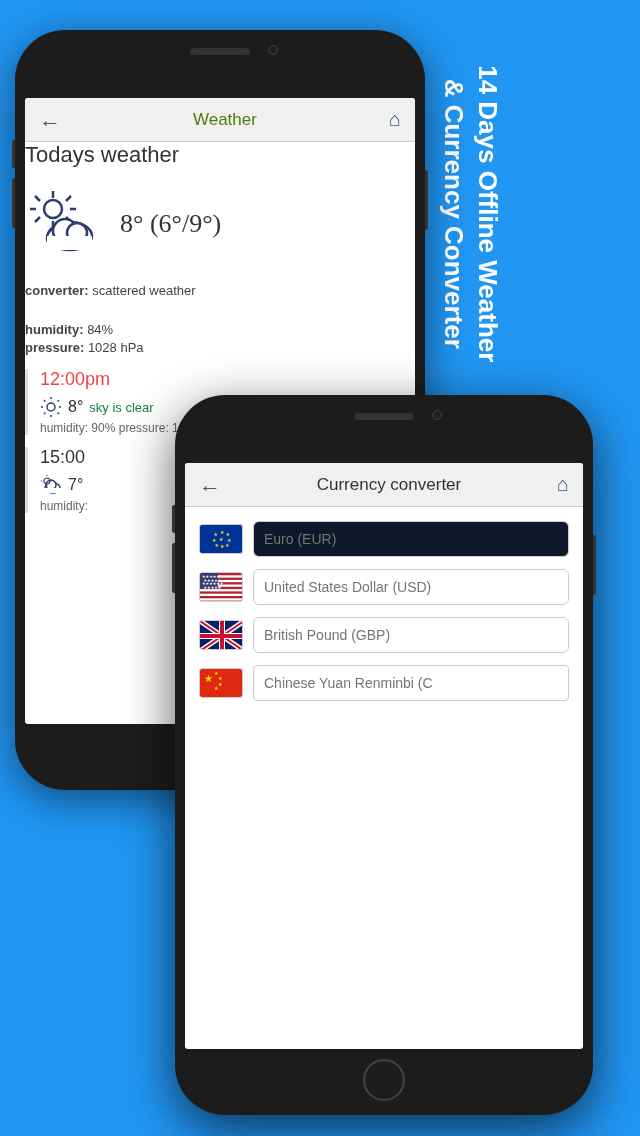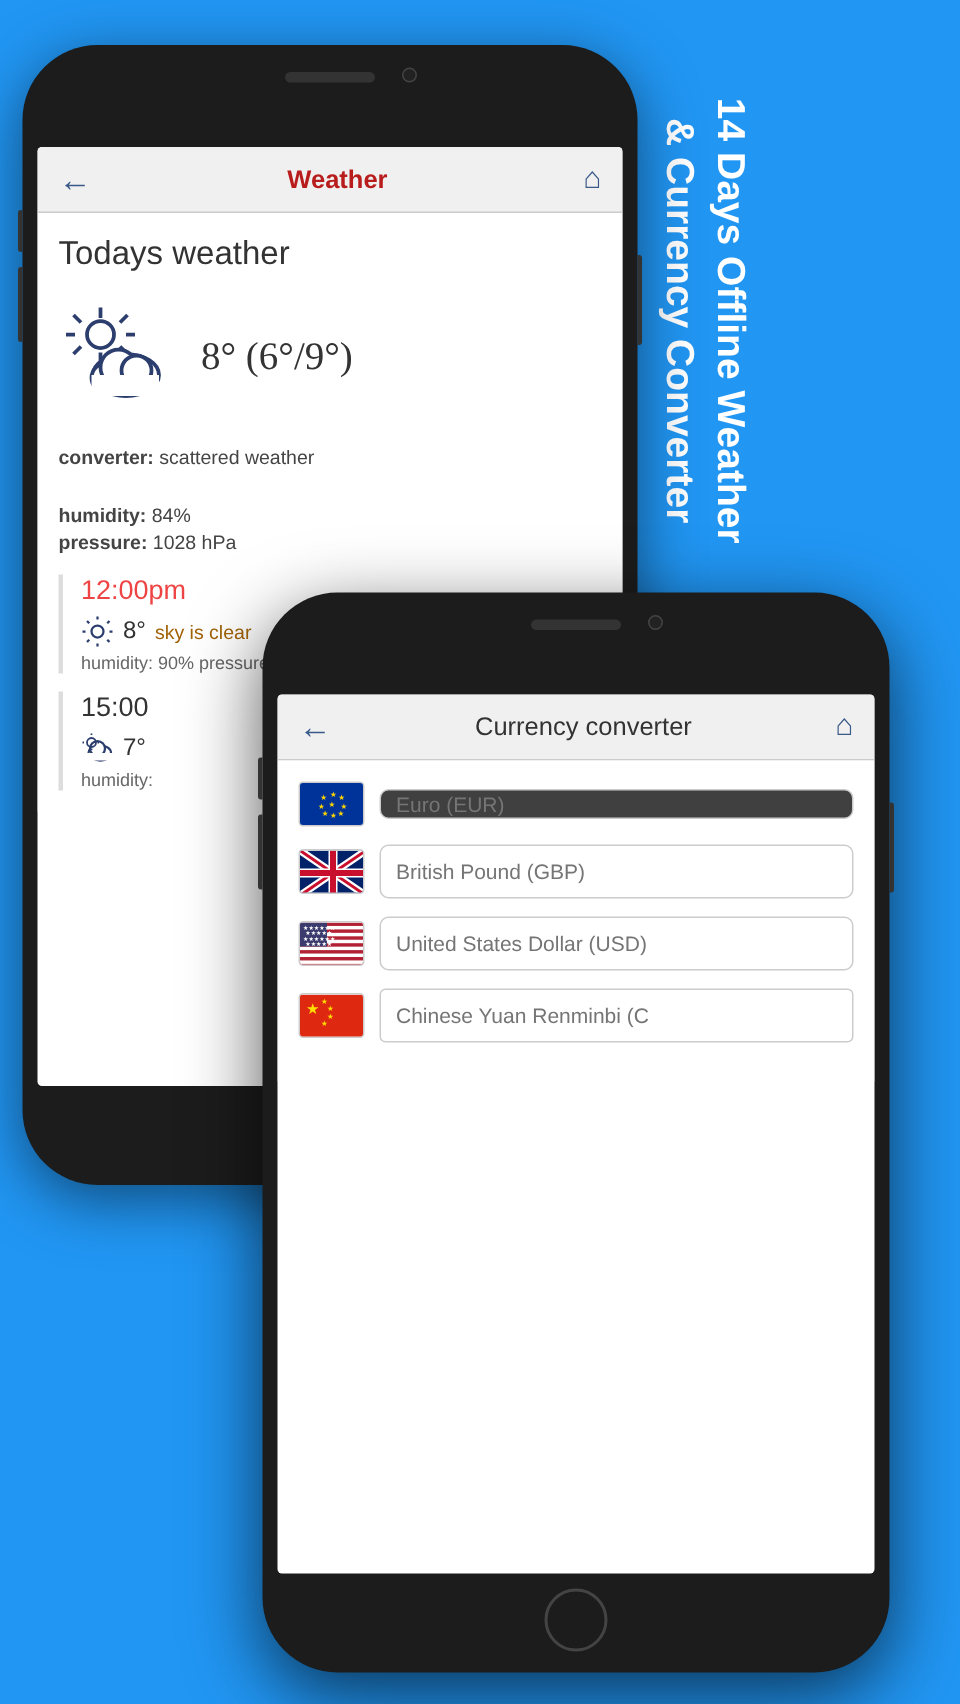--- a/index.html
+++ b/index.html
@@ -32,25 +32,25 @@
     <div style="position:absolute;left:-3px;top:110px;width:3px;height:28px;background:#333;border-radius:2px 0 0 2px;"></div>
     <div style="position:absolute;left:-3px;top:148px;width:3px;height:50px;background:#333;border-radius:2px 0 0 2px;"></div>
     <div style="position:absolute;right:-3px;top:140px;width:3px;height:60px;background:#333;border-radius:0 2px 2px 0;"></div>
 
     <div style="position:absolute;bottom:14px;left:50%;transform:translateX(-50%);width:42px;height:42px;border:2px solid #444;border-radius:50%;"></div>
 
     <div style="position:absolute;top:68px;left:10px;right:10px;bottom:66px;background:white;border-radius:3px;overflow:hidden;">
 
       <div style="display:flex;align-items:center;justify-content:space-between;padding:0 14px;height:44px;background:#f0f0f0;border-bottom:1px solid #ccc;">
         <span style="color:#3a5a8a;font-size:22px;font-weight:bold;">←</span>
-        <span style="font-size:17px;font-weight:700;color:#b91c1c;">Weather</span>
+        <span style="font-size:17px;font-weight:400;color:#4d7c0f;">Weather</span>
         <span style="color:#3a5a8a;font-size:20px;">⌂</span>
       </div>
 
-      <div style="padding:14px;background:white;">
+      <div style="background:white;">
         <div style="font-size:22px;color:#333;margin-bottom:18px;">Todays weather</div>
 
         <div style="display:flex;align-items:center;margin-bottom:22px;font-family:Liberation Serif, serif;">
 
           <svg width="85" height="75" viewBox="0 0 85 75">
 
             <g stroke="#2c3e6e" stroke-width="2.5" fill="none">
               <line x1="28" y1="12" x2="28" y2="5"></line>
               <line x1="28" y1="35" x2="28" y2="42"></line>
               <line x1="11" y1="23" x2="5" y2="23"></line>
@@ -95,21 +95,21 @@
                 <line x1="11" y1="21" x2="11" y2="19"></line>
                 <line x1="3" y1="11" x2="1" y2="11"></line>
                 <line x1="21" y1="11" x2="19" y2="11"></line>
                 <line x1="5.5" y1="5.5" x2="4" y2="4"></line>
                 <line x1="17.5" y1="5.5" x2="19" y2="4"></line>
                 <line x1="5.5" y1="16.5" x2="4" y2="18"></line>
                 <line x1="17.5" y1="16.5" x2="19" y2="18"></line>
               </g>
             </svg>
             <span style="font-size:16px;color:#333;margin-right:6px;">8°</span>
-            <span style="font-size:13px;color:#a16207;">sky is clear</span>
+            <span style="font-size:13px;color:#15803d;">sky is clear</span>
           </div>
           <div style="font-size:12px;color:#666;">humidity: 90%  pressure: 1031.85 hPa</div>
         </div>
 
         <div style="border-left:3px solid #ddd;padding-left:12px;">
           <div style="font-size:18px;color:#333;margin-bottom:6px;">15:00</div>
           <div style="display:flex;align-items:center;margin-bottom:3px;">
             <svg width="22" height="22" viewBox="0 0 22 22" style="margin-right:6px;">
               <ellipse cx="13" cy="14" rx="7" ry="5" fill="white" stroke="#2c3e6e" stroke-width="1.5"></ellipse>
               <circle cx="9" cy="14" r="4" fill="white" stroke="#2c3e6e" stroke-width="1.5"></circle>
@@ -164,38 +164,21 @@
                 <text x="20" y="13">★</text>
                 <text x="18" y="18">★</text>
                 <text x="13" y="19">★</text>
                 <text x="7.5" y="18">★</text>
                 <text x="5" y="13">★</text>
                 <text x="6.5" y="7">★</text>
                 <text x="12" y="12">★</text>
               </g>
             </svg>
           </div>
-          <input type="text" style="flex: 1 1 0%; height: 20px; border: 1px solid rgb(204, 204, 204); border-radius: 6px; padding: 4px 10px; font-size: 14px; color: rgb(170, 170, 170); background: #404040; outline: none;" placeholder="Euro (EUR)">
-        </div>
-
-        <div style="display:flex;align-items:center;margin-bottom:12px;">
-          <div style="width:44px;height:30px;border-radius:3px;margin-right:10px;flex-shrink:0;overflow:hidden;border:1px solid #ccc;">
-            <svg width="44" height="30" viewBox="0 0 44 30">
-              <rect width="44" height="30" fill="#012169"></rect>
-              <line x1="0" y1="0" x2="44" y2="30" stroke="white" stroke-width="5"></line>
-              <line x1="44" y1="0" x2="0" y2="30" stroke="white" stroke-width="5"></line>
-              <line x1="0" y1="0" x2="44" y2="30" stroke="#C8102E" stroke-width="2"></line>
-              <line x1="44" y1="0" x2="0" y2="30" stroke="#C8102E" stroke-width="2"></line>
-              <rect x="19" y="0" width="6" height="30" fill="white"></rect>
-              <rect x="0" y="12" width="44" height="6" fill="white"></rect>
-              <rect x="20" y="0" width="4" height="30" fill="#C8102E"></rect>
-              <rect x="0" y="13" width="44" height="4" fill="#C8102E"></rect>
-            </svg>
-          </div>
-          <input type="text" style="flex: 1 1 0%; height: 36px; border: 1px solid rgb(204, 204, 204); border-radius: 6px; padding: 0px 10px; font-size: 14px; color: rgb(170, 170, 170); background: white; outline: none;" placeholder="British Pound (GBP)">
+          <input type="text" style="flex: 1 1 0%; height: 36px; border: 1px solid rgb(204, 204, 204); border-radius: 6px; padding: 4px 10px; font-size: 14px; color: rgb(170, 170, 170); background: #0f172a; outline: none;" placeholder="Euro (EUR)">
         </div>
 
         <div style="display:flex;align-items:center;margin-bottom:12px;">
           <div style="width:44px;height:30px;border-radius:3px;margin-right:10px;flex-shrink:0;overflow:hidden;border:1px solid #ccc;">
             <svg width="44" height="30" viewBox="0 0 44 30">
               <rect width="44" height="30" fill="#B22234"></rect>
               <rect y="2.3" width="44" height="2.3" fill="white"></rect>
               <rect y="6.9" width="44" height="2.3" fill="white"></rect>
               <rect y="11.5" width="44" height="2.3" fill="white"></rect>
               <rect y="16.1" width="44" height="2.3" fill="white"></rect>
@@ -209,20 +192,37 @@
                 <text x="3.5" y="15.5">★★★★★</text>
               </g>
             </svg>
           </div>
           <input type="text" style="flex: 1 1 0%; height: 36px; border: 1px solid rgb(204, 204, 204); border-radius: 6px; padding: 0px 10px; font-size: 14px; color: rgb(170, 170, 170); background: white; outline: none;" placeholder="United States Dollar (USD)">
         </div>
 
         <div style="display:flex;align-items:center;margin-bottom:12px;">
           <div style="width:44px;height:30px;border-radius:3px;margin-right:10px;flex-shrink:0;overflow:hidden;border:1px solid #ccc;">
             <svg width="44" height="30" viewBox="0 0 44 30">
+              <rect width="44" height="30" fill="#012169"></rect>
+              <line x1="0" y1="0" x2="44" y2="30" stroke="white" stroke-width="5"></line>
+              <line x1="44" y1="0" x2="0" y2="30" stroke="white" stroke-width="5"></line>
+              <line x1="0" y1="0" x2="44" y2="30" stroke="#C8102E" stroke-width="2"></line>
+              <line x1="44" y1="0" x2="0" y2="30" stroke="#C8102E" stroke-width="2"></line>
+              <rect x="19" y="0" width="6" height="30" fill="white"></rect>
+              <rect x="0" y="12" width="44" height="6" fill="white"></rect>
+              <rect x="20" y="0" width="4" height="30" fill="#C8102E"></rect>
+              <rect x="0" y="13" width="44" height="4" fill="#C8102E"></rect>
+            </svg>
+          </div>
+          <input type="text" style="flex: 1 1 0%; height: 36px; border: 1px solid rgb(204, 204, 204); border-radius: 6px; padding: 0px 10px; font-size: 14px; color: rgb(170, 170, 170); background: white; outline: none;" placeholder="British Pound (GBP)">
+        </div>
+
+        <div style="display:flex;align-items:center;margin-bottom:12px;">
+          <div style="width:44px;height:30px;border-radius:3px;margin-right:10px;flex-shrink:0;overflow:hidden;border:1px solid #ccc;">
+            <svg width="44" height="30" viewBox="0 0 44 30">
               <rect width="44" height="30" fill="#DE2910"></rect>
               <g fill="#FFDE00" font-size="10">
                 <text x="4" y="13">★</text>
               </g>
               <g fill="#FFDE00" font-size="5">
                 <text x="14" y="6">★</text>
                 <text x="18" y="11">★</text>
                 <text x="18" y="16.5">★</text>
                 <text x="14" y="21">★</text>
               </g>

